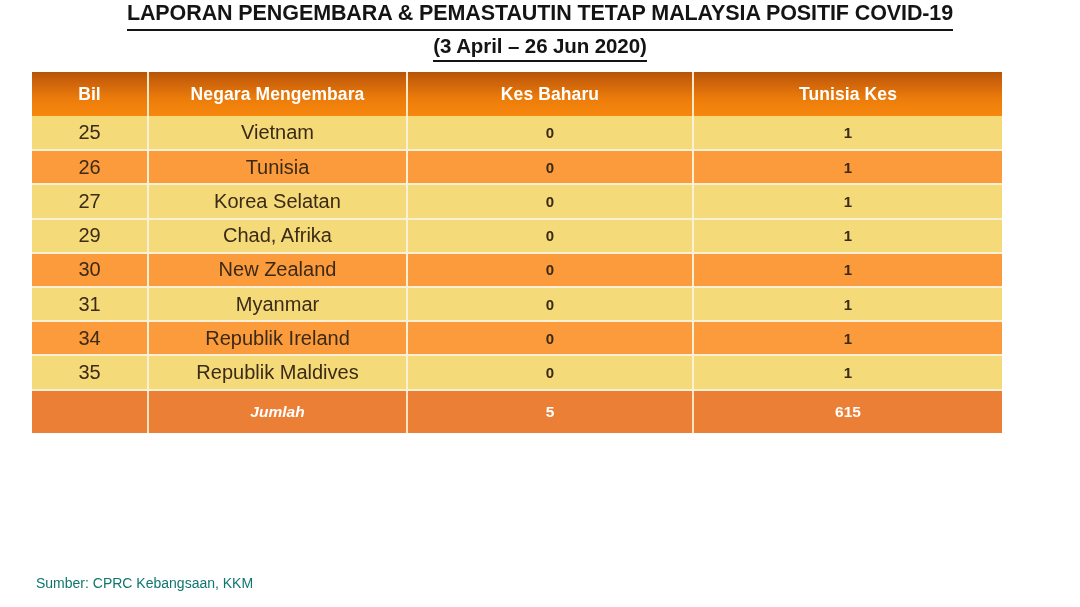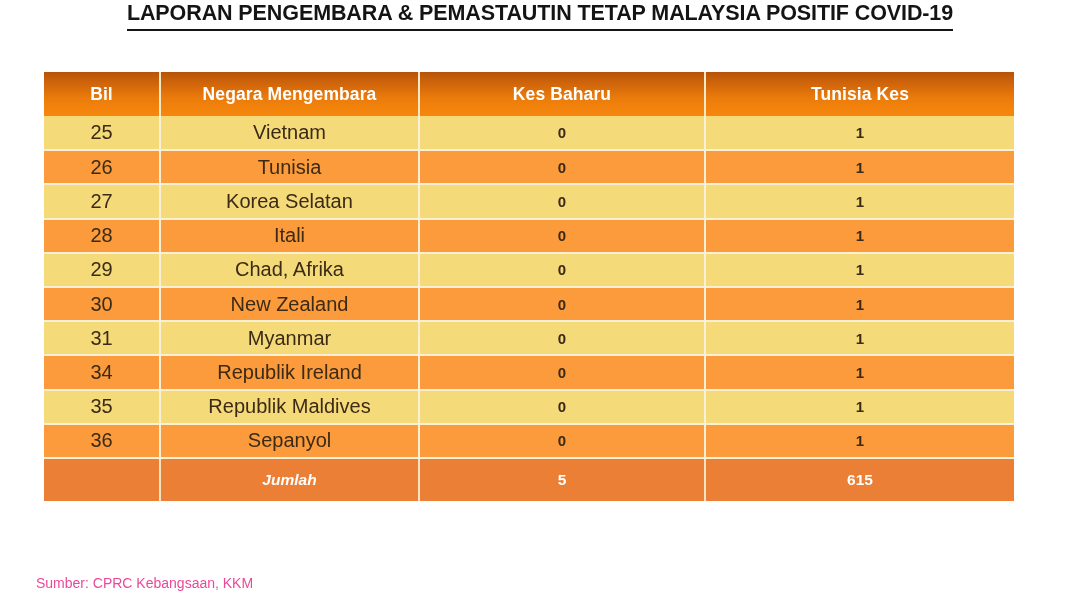--- a/index.html
+++ b/index.html
@@ -33,21 +33,21 @@
     padding-bottom: 1px;
   }
   .title-line.second {
     margin-top: 2px;
     font-size: 20.5px;
   }
 
   
   .table-wrap {
     position: absolute;
-    left: 44px;
+    left: 32px;
     top: 72px;
     width: 970px;
   }
   table.report {
     width: 970px;
     border-collapse: collapse;
     table-layout: fixed;
   }
   table.report col.c-bil      { width: 116px; }
   table.report col.c-negara   { width: 259px; }
@@ -109,30 +109,31 @@
   tr.total-row td:first-child { border-left: none; }
   tr.total-row td:last-child  { border-right: none; }
   tr.total-row td.total-label-cell { text-align: center; font-style: italic; }
 
   
   .source-note {
     position: absolute;
     left: 36px;
     top: 575px;
     font-size: 14px;
-    color: #ec4899;
+    color: #0f766e;
     font-family: "Liberation Sans", sans-serif;
   }
 </style>
 </head>
 <body>
 
 <div class="title-block">
   <div class="title-line">LAPORAN PENGEMBARA &amp; PEMASTAUTIN TETAP MALAYSIA POSITIF COVID-19</div>
   <br>
+  <div class="title-line second">(3 April – 26 Jun 2020)</div>
 </div>
 
 <div class="table-wrap">
   <table class="report">
     <colgroup>
       <col class="c-bil">
         <col class="c-negara">
         <col class="c-baharu">
         <col class="c-jumlah">
     </colgroup>
@@ -156,26 +157,20 @@
           <td class="country-cell">Tunisia</td>
           <td class="num-cell">0</td>
           <td class="num-cell">1</td>
         </tr>
         <tr class="light">
           <td class="bil-cell">27</td>
           <td class="country-cell">Korea Selatan</td>
           <td class="num-cell">0</td>
           <td class="num-cell">1</td>
         </tr>
-        <tr class="dark">
-          <td class="bil-cell">28</td>
-          <td class="country-cell">Itali</td>
-          <td class="num-cell">0</td>
-          <td class="num-cell">1</td>
-        </tr>
         <tr class="light">
           <td class="bil-cell">29</td>
           <td class="country-cell">Chad, Afrika</td>
           <td class="num-cell">0</td>
           <td class="num-cell">1</td>
         </tr>
         <tr class="dark">
           <td class="bil-cell">30</td>
           <td class="country-cell">New Zealand</td>
           <td class="num-cell">0</td>
@@ -189,26 +184,20 @@
         </tr>
         <tr class="dark">
           <td class="bil-cell">34</td>
           <td class="country-cell">Republik Ireland</td>
           <td class="num-cell">0</td>
           <td class="num-cell">1</td>
         </tr>
         <tr class="light">
           <td class="bil-cell">35</td>
           <td class="country-cell">Republik Maldives</td>
-          <td class="num-cell">0</td>
-          <td class="num-cell">1</td>
-        </tr>
-        <tr class="dark">
-          <td class="bil-cell">36</td>
-          <td class="country-cell">Sepanyol</td>
           <td class="num-cell">0</td>
           <td class="num-cell">1</td>
         </tr>
       </tbody>
     <tfoot>
       <tr class="total-row">
         <td></td>
         <td class="total-label-cell">Jumlah</td>
         <td>5</td>
         <td>615</td>

